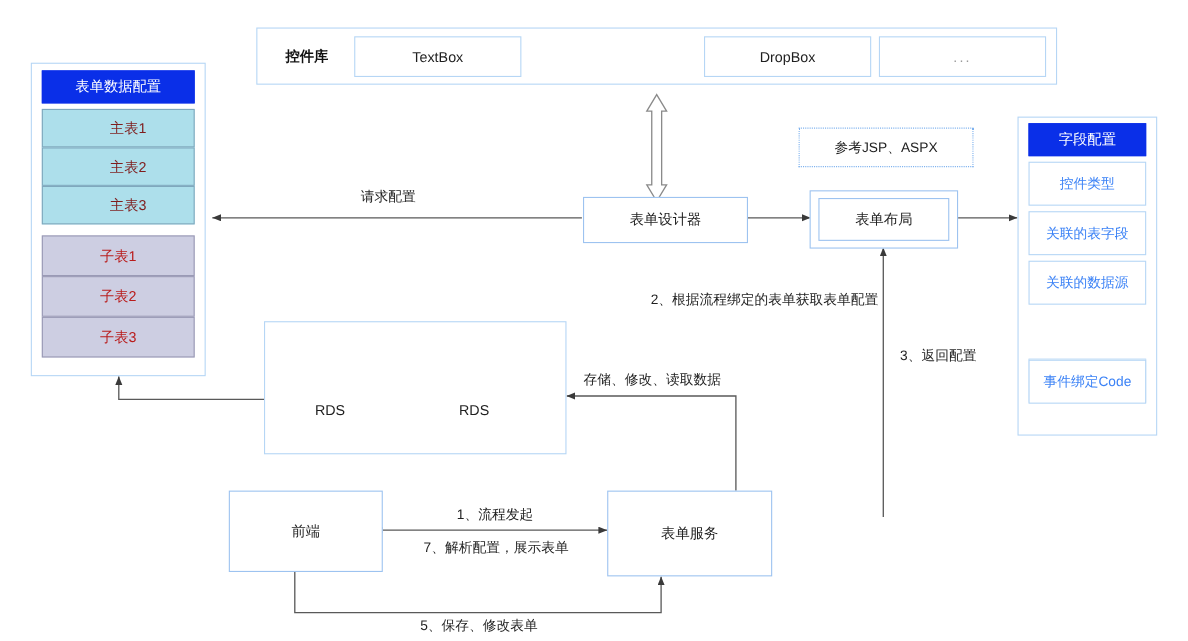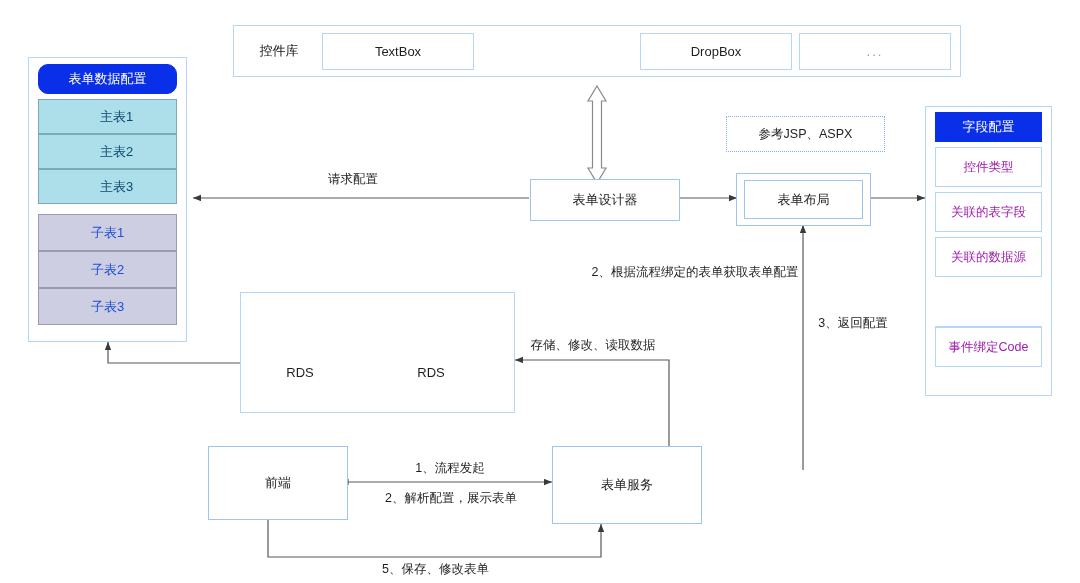--- a/index.html
+++ b/index.html
@@ -46,48 +46,48 @@
     justify-content: center;
     border: 1px solid #0a2fe8;
   }
   .row-main {
     background: #addfeb;
     border: 1px solid #7fa8bd;
     display: flex;
     align-items: center;
     justify-content: center;
     font-size: 13px;
-    color: #0c4a6e;
+    color: #7f1d1d;
     padding-left: 18px;
   }
   .row-sub {
     background: #cdcee2;
     border: 1px solid #9a9ab5;
     display: flex;
     align-items: center;
     justify-content: center;
     font-size: 13px;
-    color: #1d4ed8;
+    color: #b91c1c;
   }
 
   
   .field-item {
     border: 1px solid #b6d6f5;
     background: #ffffff;
     display: flex;
     align-items: center;
     justify-content: center;
     font-size: 12.5px;
-    color: #a21caf;
+    color: #3b82f6;
   }
 
   
   .lib-label {
     font-size: 13px;
-    font-weight: normal;
+    font-weight: bold;
     color: #111111;
     display: flex;
     align-items: center;
     justify-content: center;
   }
   .lib-item {
     border: 1px solid #b6d6f5;
     background: #ffffff;
     display: flex;
     align-items: center;
@@ -186,21 +186,21 @@
   <div class="abs outer-frame" style="left:233px; top:25px; width:728px; height:52px;"></div>
 
   <div class="abs lib-label" style="left:243px; top:38px; width:72px; height:26px;">控件库</div>
 
   <div class="abs lib-item" style="left:322px; top:33px; width:152px; height:37px;">TextBox</div>
   <div class="abs lib-item" style="left:640px; top:33px; width:152px; height:37px;">DropBox</div>
   <div class="abs lib-item ellipsis" style="left:799px; top:33px; width:152px; height:37px;">...</div>
 
   <div class="abs outer-frame" style="left:28px; top:57px; width:159px; height:285px;"></div>
 
-  <div class="abs panel-header" style="left:38px; top:64px; width:139px; height:30px;border-radius:10px;">表单数据配置</div>
+  <div class="abs panel-header" style="left:38px; top:64px; width:139px; height:30px;">表单数据配置</div>
 
   <div class="abs row-main" style="left:38px; top:99px; width:139px; height:35px;">主表1</div>
   <div class="abs row-main" style="left:38px; top:134px; width:139px; height:35px;">主表2</div>
   <div class="abs row-main" style="left:38px; top:169px; width:139px; height:35px;">主表3</div>
 
   <div class="abs row-sub" style="left:38px; top:214px; width:139px; height:37px;">子表1</div>
   <div class="abs row-sub" style="left:38px; top:251px; width:139px; height:37px;">子表2</div>
   <div class="abs row-sub" style="left:38px; top:288px; width:139px; height:37px;">子表3</div>
 
   <div class="abs outer-frame" style="left:925px; top:106px; width:127px; height:290px;"></div>
@@ -231,17 +231,17 @@
   <div class="abs edge-label" style="left:283px; top:170px; width:140px; height:18px;">请求配置</div>
 
   <div class="abs edge-label" style="left:570px; top:263px; width:250px; height:18px;">2、根据流程绑定的表单获取表单配置</div>
 
   <div class="abs edge-label" style="left:808px; top:314px; width:90px; height:18px;">3、返回配置</div>
 
   <div class="abs edge-label" style="left:513px; top:336px; width:160px; height:18px;">存储、修改、读取数据</div>
 
   <div class="abs edge-label" style="left:380px; top:459px; width:140px; height:18px;">1、流程发起</div>
 
-  <div class="abs edge-label" style="left:365px; top:489px; width:172px; height:18px;">2、解析配置，展示表单</div>
+  <div class="abs edge-label" style="left:365px; top:489px; width:172px; height:18px;">7、解析配置，展示表单</div>
 
   <div class="abs edge-label" style="left:348px; top:560px; width:175px; height:18px;">5、保存、修改表单</div>
 
 </div>
 
 </body></html>

